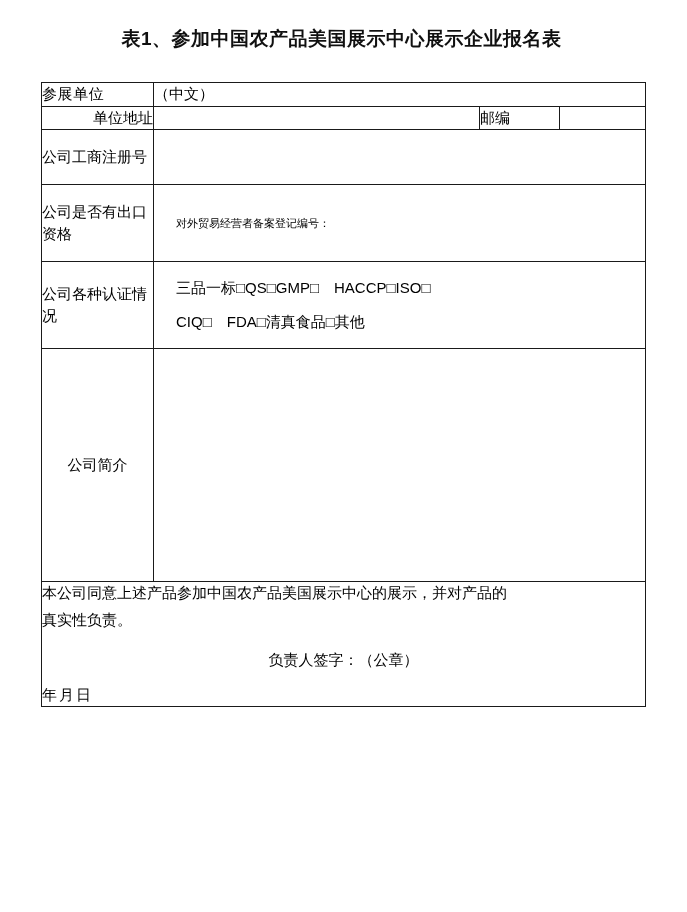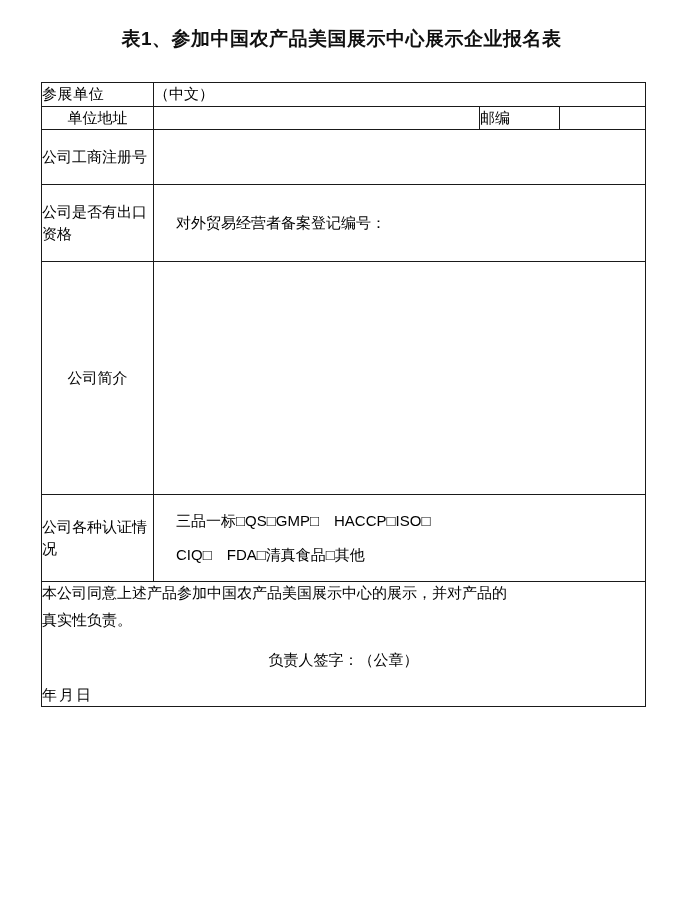--- a/index.html
+++ b/index.html
@@ -50,21 +50,21 @@
     vertical-align: middle;
     font-size: 15px;
     line-height: 1.5;
   }
   .lbl {
     text-align: left;
     padding: 6px 4px;
     white-space: nowrap;
   }
   .lbl-left {
-    text-align: center;
+    text-align: right;
     padding: 6px 10px 6px 12px;
     font-family: Liberation Serif, serif;
   }
   .lbl-2line {
     text-align: left;
     padding: 8px 6px 8px 12px;
     line-height: 1.55;
   }
   .cellpad {
     padding: 6px 10px;
@@ -73,21 +73,21 @@
     letter-spacing: 0.6px;
   }
   .cert-line {
     font-family: "Liberation Sans", "DejaVu Sans", sans-serif;
     font-size: 15px;
     line-height: 1.9;
     padding: 6px 0 6px 22px;
   }
   .reg-text {
     padding: 6px 0 6px 22px;
-    font-size: 15px;
+    font-size: 11px;
   }
   .intro-cell {
     height: 232px;
     text-align: center;
     vertical-align: middle;
   }
   .intro-blank {
     height: 232px;
   }
   .statement-cell {
@@ -150,30 +150,30 @@
       </tr>
 
       <tr>
         <td class="lbl-2line" style="height:76px">公司是否有出口资格</td>
         <td colspan="6">
           <div class="reg-text">对外贸易经营者备案登记编号：</div>
         </td>
       </tr>
 
       <tr>
-        <td class="intro-cell">公司简介</td>
-        <td class="intro-blank" colspan="6"></td>
-      </tr>
-
-      <tr>
         <td class="lbl-2line" style="height:86px">公司各种认证情况</td>
         <td colspan="6">
           <div class="cert-line">三品一标□QS□GMP□　HACCP□ISO□</div>
           <div class="cert-line" style="padding-top:0">CIQ□　FDA□清真食品□其他</div>
         </td>
+      </tr>
+
+      <tr>
+        <td class="intro-cell">公司简介</td>
+        <td class="intro-blank" colspan="6"></td>
       </tr>
 
       <tr>
         <td class="statement-cell" colspan="7">
           <div class="statement-p">本公司同意上述产品参加中国农产品美国展示中心的展示，并对产品的</div>
           <div class="statement-p">真实性负责。</div>
           <div class="sign-line">负责人签字：（公章）</div>
           <div class="date-line">年月日</div>
         </td>
       </tr>

